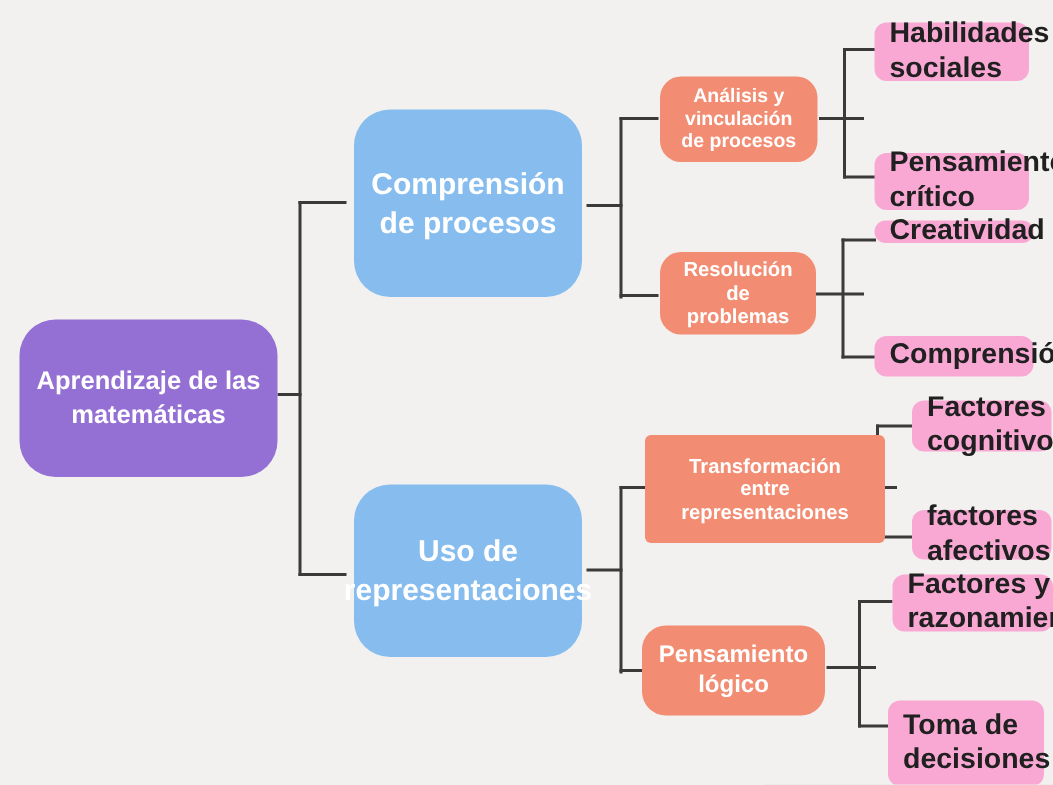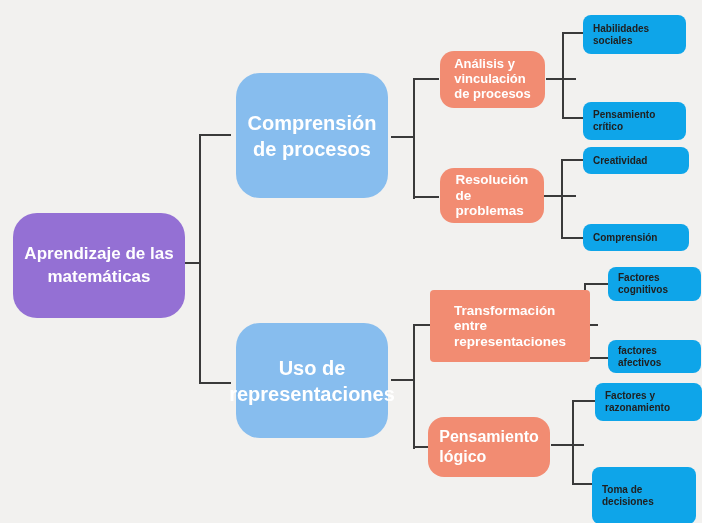--- a/index.html
+++ b/index.html
@@ -38,28 +38,29 @@
     font-weight: bold;
     font-size: 20px;
     line-height: 1.3;
     text-align: center;
     border-radius: 24px;
   }
   .node-sub {
     background: #F28C72;
     color: #FFFFFF;
     font-weight: bold;
+    text-align: center;
     line-height: 1.15;
     border-radius: 14px;
   }
   .node-leaf {
-    background: #0ea5e9;
+    background: #f9a8d4;
     color: #202020;
     font-weight: bold;
-    font-size: 10px;
+    font-size: 19px;
     line-height: 1.2;
     text-align: left;
     justify-content: flex-start;
     padding-left: 10px;
     padding-right: 4px;
     border-radius: 8px;
   }
   .line {
     position: absolute;
     background: #3A3A3A;
@@ -128,21 +129,21 @@
 
   <div class="node node-sub" style="left:428px; top:417px; width:122px; height:60px; font-size:16px; border-radius:16px; line-height:1.25;">Pensamiento
 lógico</div>
 
   <div class="node node-leaf" style="left:583px; top:15px; width:103px; height:39px;">Habilidades
 sociales</div>
 
   <div class="node node-leaf" style="left:583px; top:102px; width:103px; height:38px;">Pensamiento
 crítico</div>
 
-  <div class="node node-leaf" style="left:583px; top:147px; width:106px; height:27px;">Creatividad</div>
+  <div class="node node-leaf" style="left:583px; top:147px; width:106px; height:15px;">Creatividad</div>
 
   <div class="node node-leaf" style="left:583px; top:224px; width:106px; height:27px;">Comprensión</div>
 
   <div class="node node-leaf" style="left:608px; top:267px; width:93px; height:34px;">Factores
 cognitivos</div>
 
   <div class="node node-leaf" style="left:608px; top:340px; width:93px; height:33px;">factores
 afectivos</div>
 
   <div class="node node-leaf" style="left:595px; top:383px; width:107px; height:38px;">Factores y

